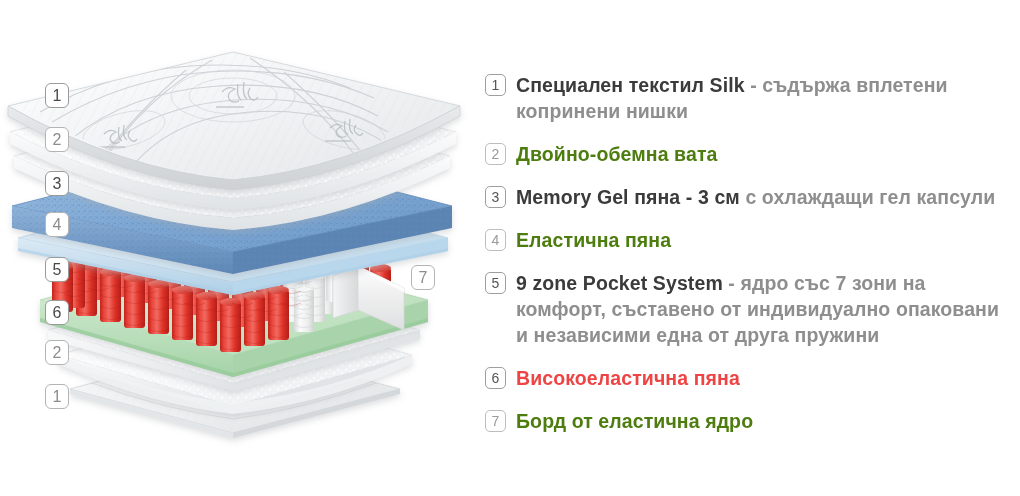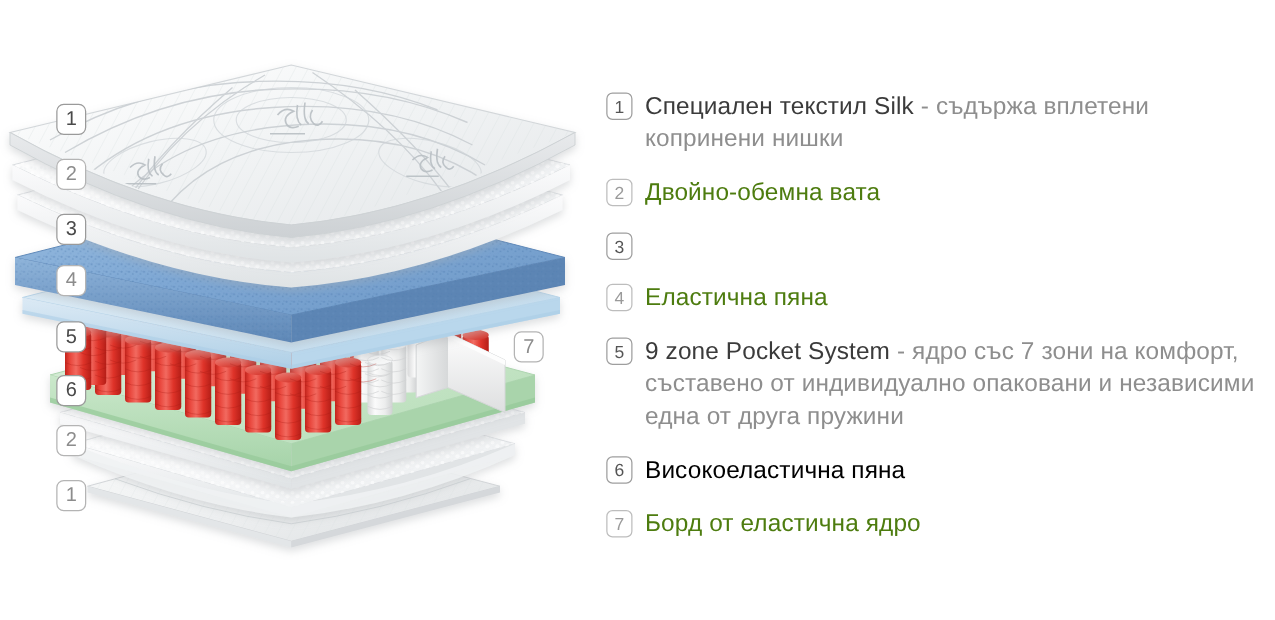--- a/index.html
+++ b/index.html
@@ -26,23 +26,23 @@
 
   
   #legend{position:absolute;left:485px;top:72px;width:525px;}
   .leg-row{display:flex;align-items:flex-start;margin-bottom:17px;}
   .leg-chip{
     flex:0 0 auto;width:21px;height:22px;border:1.1px solid #9e9e9e;border-radius:5px;
     background:#fff;display:flex;align-items:center;justify-content:center;
     font-size:14px;color:#555;margin-right:10px;margin-top:2px;box-sizing:border-box;
   }
   .leg-chip.light{border-color:#bdbdbd;color:#9a9a9a;}
-  .leg-text{font-size:19.5px;line-height:26px;color:#8e8e8e;letter-spacing:.1px;}
+  .leg-text{font-size:19.5px;line-height:26px;color:#8e8e8e;letter-spacing:.1px;font-weight:bold;}
   .leg-text .strong{color:#3b3b3b;}
-  .leg-text .strongmid{color:#000000;}
+  .leg-text .strongmid{color:#ef4444;}
   .leg-row.dim .leg-text{color:#4d7c0f;}
 </style>
 </head>
 <body>
 
 <div id="root">
 
   <div id="diagram">
 
     <svg id="layer-stack" viewBox="0 0 470 496" width="470" height="496">
@@ -399,20 +399,21 @@
       <div class="leg-text"><span class="strong">Специален текстил Silk</span><span> - съдържа вплетени копринени нишки</span></div>
     </div>
 
     <div class="leg-row dim">
       <div class="leg-chip light">2</div>
       <div class="leg-text"><span>Двойно-обемна вата</span></div>
     </div>
 
     <div class="leg-row">
       <div class="leg-chip">3</div>
+      <div class="leg-text"><span class="strong">Memory Gel пяна - 3 см</span><span> с охлаждащи гел капсули</span></div>
     </div>
 
     <div class="leg-row dim">
       <div class="leg-chip light">4</div>
       <div class="leg-text"><span>Еластична пяна</span></div>
     </div>
 
     <div class="leg-row">
       <div class="leg-chip">5</div>
       <div class="leg-text"><span class="strong">9 zone Pocket System</span><span> - ядро със 7 зони на комфорт, съставено от индивидуално опаковани и независими една от друга пружини</span></div>

